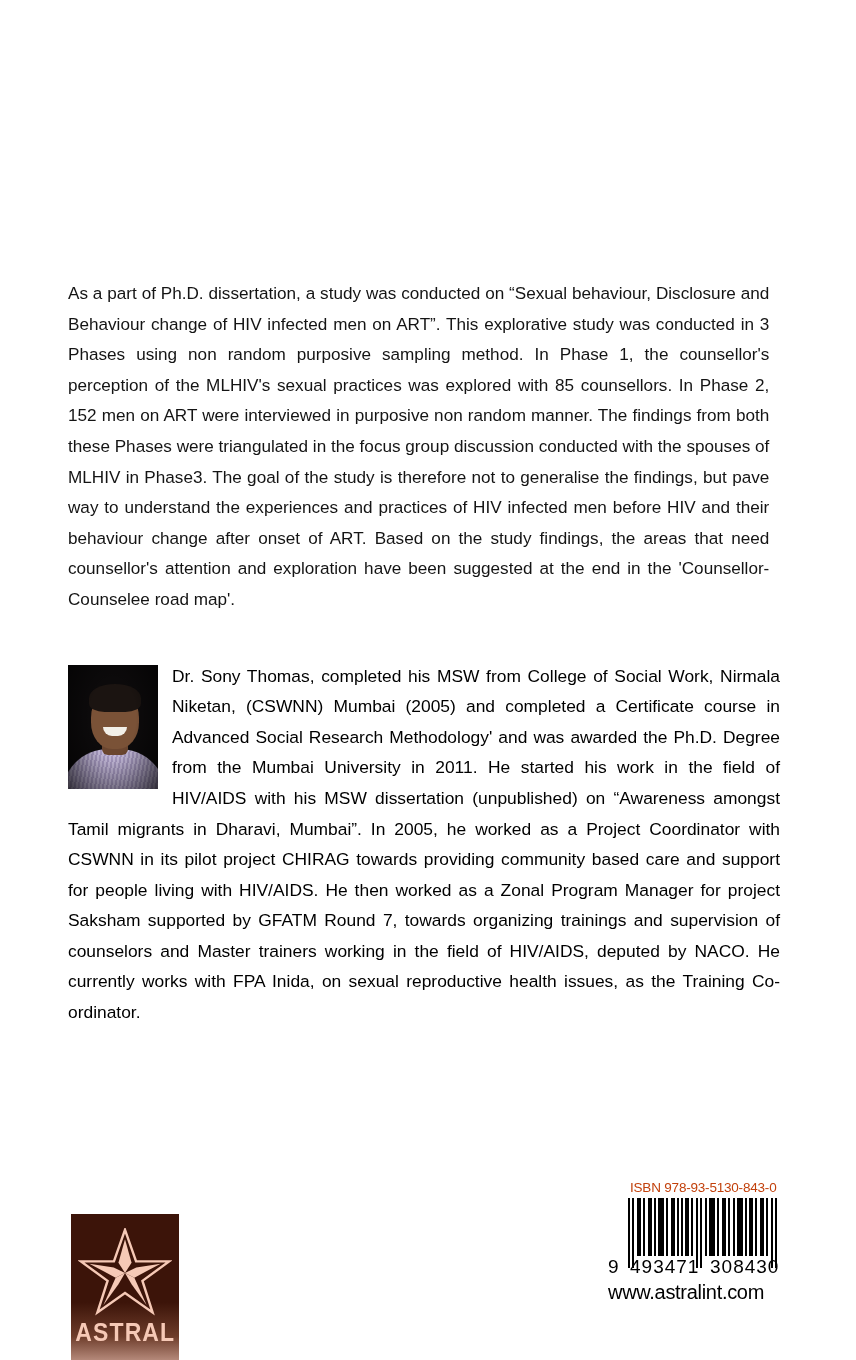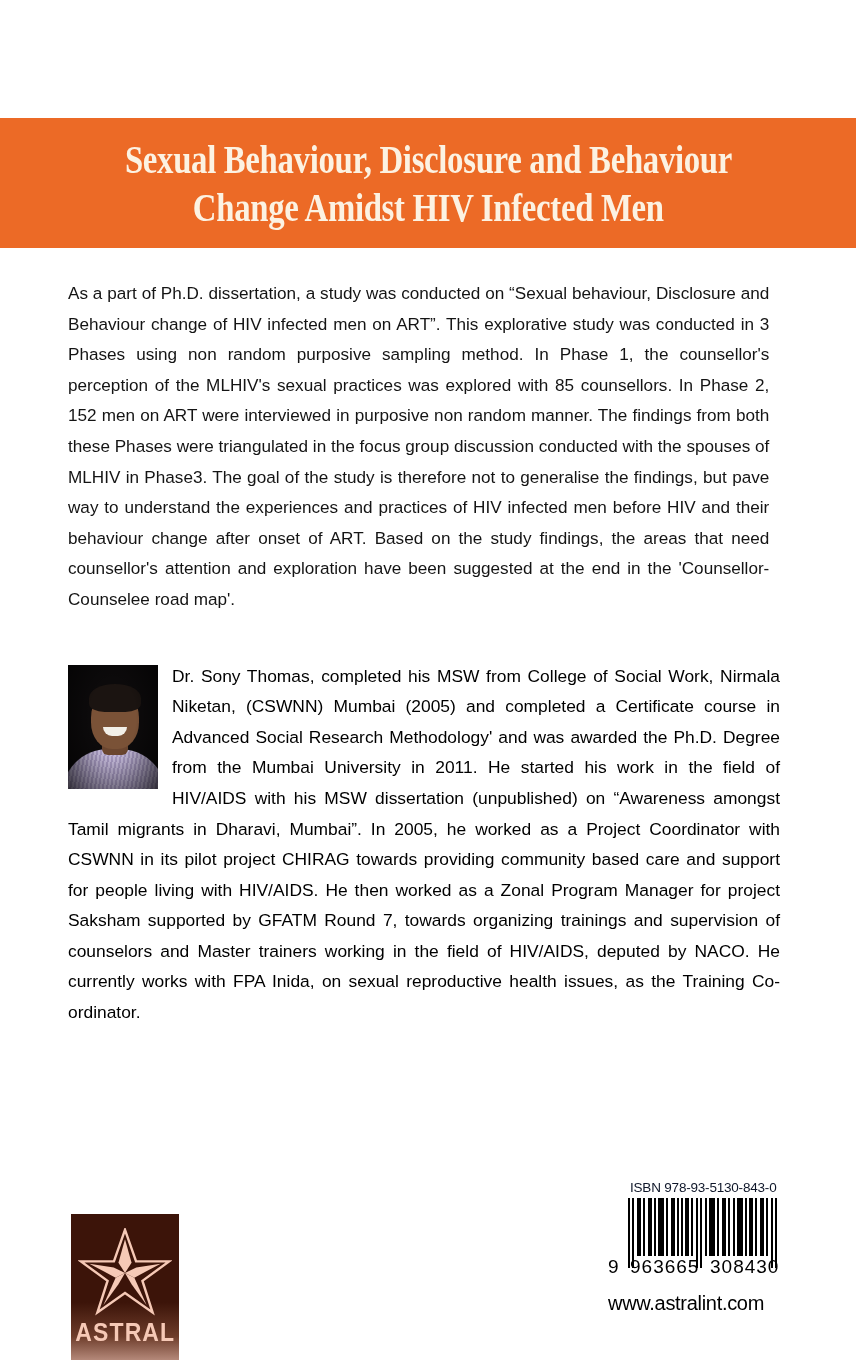--- a/index.html
+++ b/index.html
@@ -191,21 +191,21 @@
   
   .barcode-block {
     position: absolute;
     left: 608px;
     top: 1180px;
     width: 182px;
   }
   .isbn-text {
     font-family: "Liberation Sans", sans-serif;
     font-size: 13.5px;
-    color: #0f172a;
+    color: #c2410c;
     letter-spacing: -0.2px;
     margin: 0 0 3px 22px;
     white-space: nowrap;
   }
   .barcode-wrap {
     position: relative;
     height: 78px;
     width: 182px;
   }
   .barcode-svg { display: block; }
@@ -220,34 +220,30 @@
     width: 182px;
     white-space: nowrap;
   }
   .bd-lead { position: absolute; left: 0px; bottom: 0; }
   .bd-left { position: absolute; left: 22px; bottom: 0; }
   .bd-right { position: absolute; left: 102px; bottom: 0; }
   .site-text {
     font-family: "Liberation Sans", sans-serif;
     font-size: 20px;
     color: #000;
-    margin-top: 16px;
+    margin-top: 5px;
     letter-spacing: -0.3px;
     white-space: nowrap;
   }
 </style>
 </head>
 <body>
 
 <div class="page">
 
-  <div class="title-banner">
-    <div class="title-line">Sexual Behaviour, Disclosure and Behaviour</div>
-    <div class="title-line">Change Amidst HIV Infected Men</div>
-  </div>
 
   <div class="content">
 
     <p class="blurb">As a part of Ph.D. dissertation, a study was conducted on “Sexual behaviour, Disclosure and Behaviour change of HIV infected men on ART”. This explorative study was conducted in 3 Phases using non random purposive sampling method. In Phase 1, the counsellor's perception of the MLHIV's sexual practices was explored with 85 counsellors. In Phase 2, 152 men on ART were interviewed in purposive non random manner. The findings from both these Phases were triangulated in the focus group discussion conducted with the spouses of MLHIV in Phase3. The goal of the study is therefore not to generalise the findings, but pave way to understand the experiences and practices of HIV infected men before HIV and their behaviour change after onset of ART. Based on the study findings, the areas that need counsellor's attention and exploration have been suggested at the end in the 'Counsellor-Counselee road map'.</p>
 
     <div class="bio-block">
       <div class="author-photo">
         <div class="ph-shoulders"></div>
         <div class="ph-neck"></div>
         <div class="ph-head"></div>
@@ -307,21 +303,21 @@
           <rect x="141" y="0" width="4" height="58"></rect>
           <rect x="147" y="0" width="2" height="58"></rect>
           <rect x="152" y="0" width="4" height="58"></rect>
           <rect x="158" y="0" width="2" height="58"></rect>
           <rect x="163" y="0" width="2" height="70"></rect>
           <rect x="167" y="0" width="2" height="70"></rect>
         </g>
       </svg>
       <div class="barcode-digits">
         <span class="bd-lead">9</span>
-        <span class="bd-left">963665</span>
+        <span class="bd-left">493471</span>
         <span class="bd-right">308430</span>
       </div>
     </div>
 
     <div class="site-text">www.astralint.com</div>
   </div>
 
 </div>
 
 </body></html>

